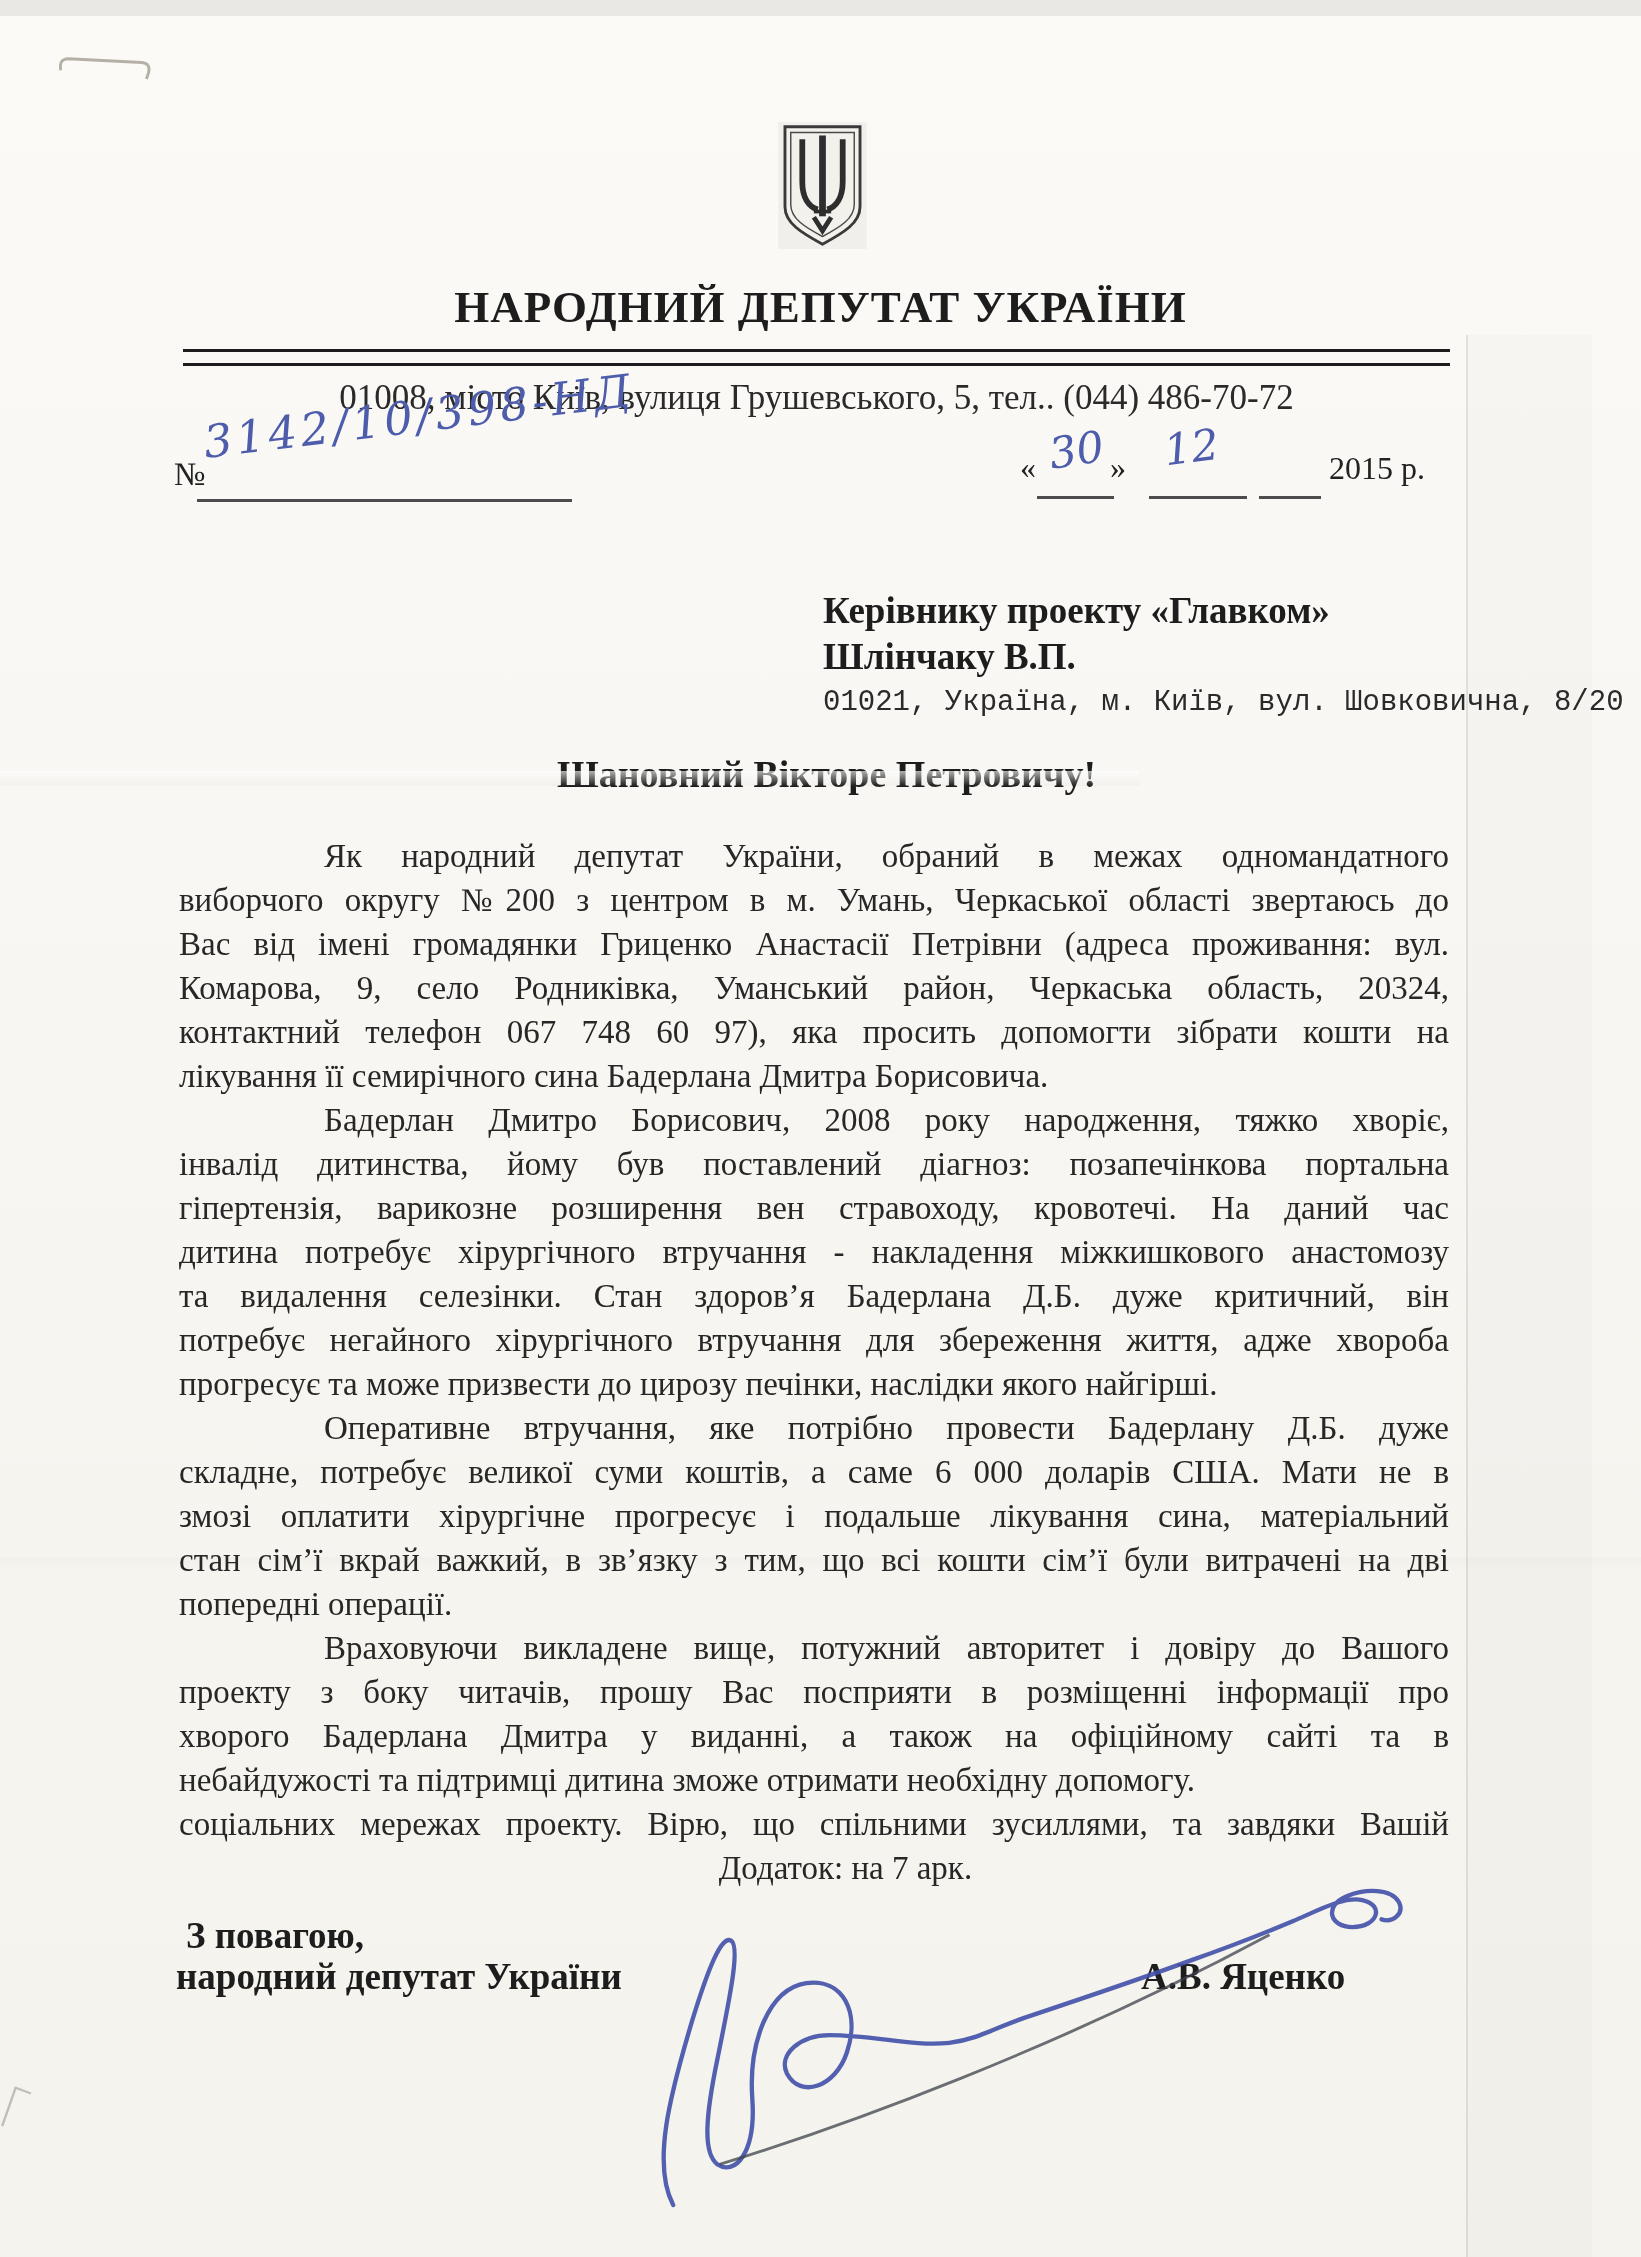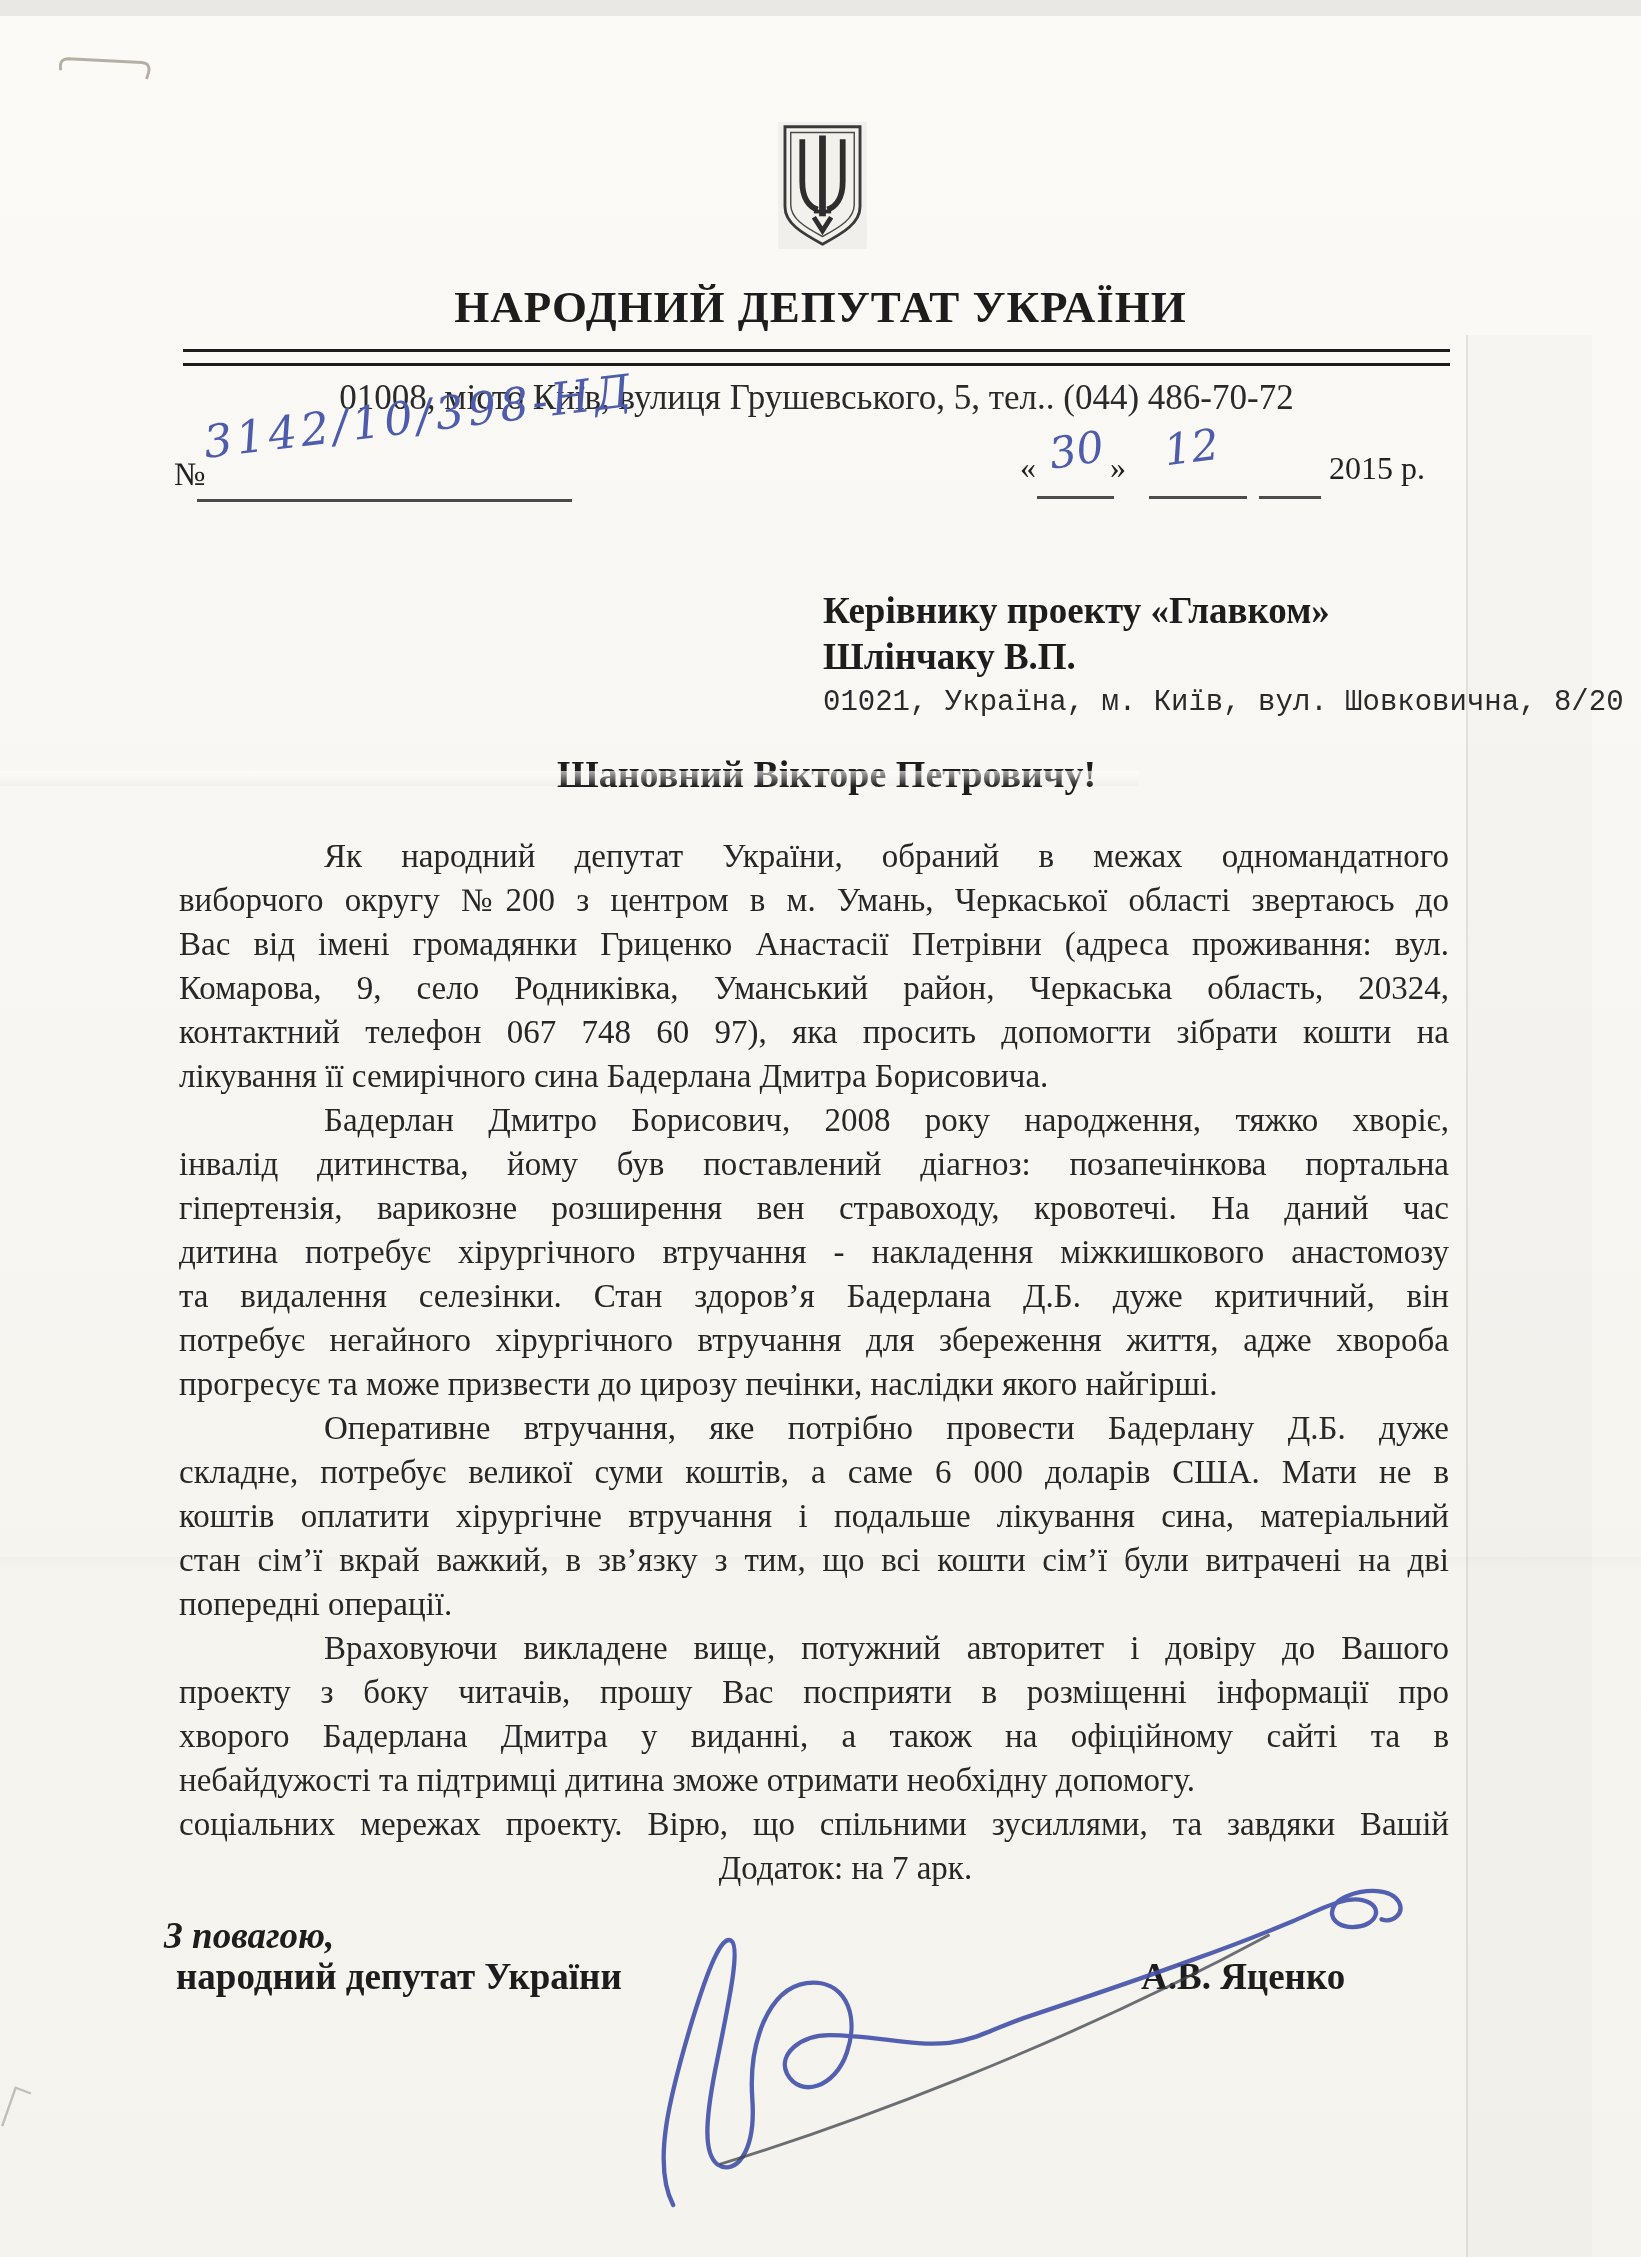--- a/index.html
+++ b/index.html
@@ -35,21 +35,21 @@
   .rcp .r{font-size:29px;color:#2a2a2a;font-family:Liberation Mono, monospace;}
   
   .salut{left:557px;top:736px;font-size:38px;font-weight:bold;color:#1d1d1d;}
   
   .body-text{left:179px;top:818px;width:1270px;font-size:33px;color:#272727;}
   .bline{line-height:44px;text-align:justify;text-align-last:justify;text-justify:inter-word;white-space:normal;}
   .bline.lastline{text-align:left;text-align-last:left;}
   .bline.indent{text-indent:145px;}
   .attach-line{line-height:44px;text-indent:63px;text-align:center;}
   
-  .close1{left:164px;top:1898px;font-size:37px;font-weight:bold;color:#1d1d1d;font-style:italic;}
+  .close1{left:186px;top:1898px;font-size:37px;font-weight:bold;color:#1d1d1d;}
   .close2{left:176px;top:1939px;font-size:37px;font-weight:bold;color:#1d1d1d;}
   .signer{left:1141px;top:1939px;font-size:37px;font-weight:bold;color:#1d1d1d;}
   
   .fold-band{left:0;top:755px;width:1139px;height:15.4px;background:linear-gradient(180deg,rgba(255,255,255,.65),rgba(90,85,70,.04));}
   .fold-band2{left:0;top:1541px;width:1641px;height:11.6px;background:linear-gradient(180deg,rgba(120,115,100,.035),rgba(255,255,255,0));}
   .edge-line{left:1466px;top:319px;width:1.9px;height:1939px;background:rgba(60,55,45,.12);}
   .edge-wash{left:1468px;top:319px;width:124px;height:1939px;background:rgba(60,55,45,.02);}
   .corner-mark{left:0px;top:2066px;opacity:.5;}
 </style>
 </head>
@@ -106,21 +106,21 @@
       <div class="bline lastline">лікування її семирічного сина Бадерлана Дмитра Борисовича.</div>
       <div class="bline indent">Бадерлан Дмитро Борисович, 2008 року народження, тяжко хворіє,</div>
       <div class="bline">інвалід дитинства, йому був поставлений діагноз: позапечінкова портальна</div>
       <div class="bline">гіпертензія, варикозне розширення вен стравоходу, кровотечі. На даний час</div>
       <div class="bline">дитина потребує хірургічного втручання - накладення міжкишкового анастомозу</div>
       <div class="bline">та видалення селезінки. Стан здоров’я Бадерлана Д.Б. дуже критичний, він</div>
       <div class="bline">потребує негайного хірургічного втручання для збереження життя, адже хвороба</div>
       <div class="bline lastline">прогресує та може призвести до цирозу печінки, наслідки якого найгірші.</div>
       <div class="bline indent">Оперативне втручання, яке потрібно провести Бадерлану Д.Б. дуже</div>
       <div class="bline">складне, потребує великої суми коштів, а саме 6 000 доларів США. Мати не в</div>
-      <div class="bline">коштів оплатити хірургічне втручання і подальше лікування сина, матеріальний</div>
+      <div class="bline">змозі оплатити хірургічне прогресує і подальше лікування сина, матеріальний</div>
       <div class="bline">стан сім’ї вкрай важкий, в зв’язку з тим, що всі кошти сім’ї були витрачені на дві</div>
       <div class="bline lastline">попередні операції.</div>
       <div class="bline indent">Враховуючи викладене вище, потужний авторитет і довіру до Вашого</div>
       <div class="bline">проекту з боку читачів, прошу Вас посприяти в розміщенні інформації про</div>
       <div class="bline">хворого Бадерлана Дмитра у виданні, а також на офіційному сайті та в</div>
       <div class="bline lastline">небайдужості та підтримці дитина зможе отримати необхідну допомогу.</div>
       <div class="bline">соціальних мережах проекту. Вірю, що спільними зусиллями, та завдяки Вашій</div>
       <div class="attach-line">Додаток: на 7 арк.</div>
     </div>
 

